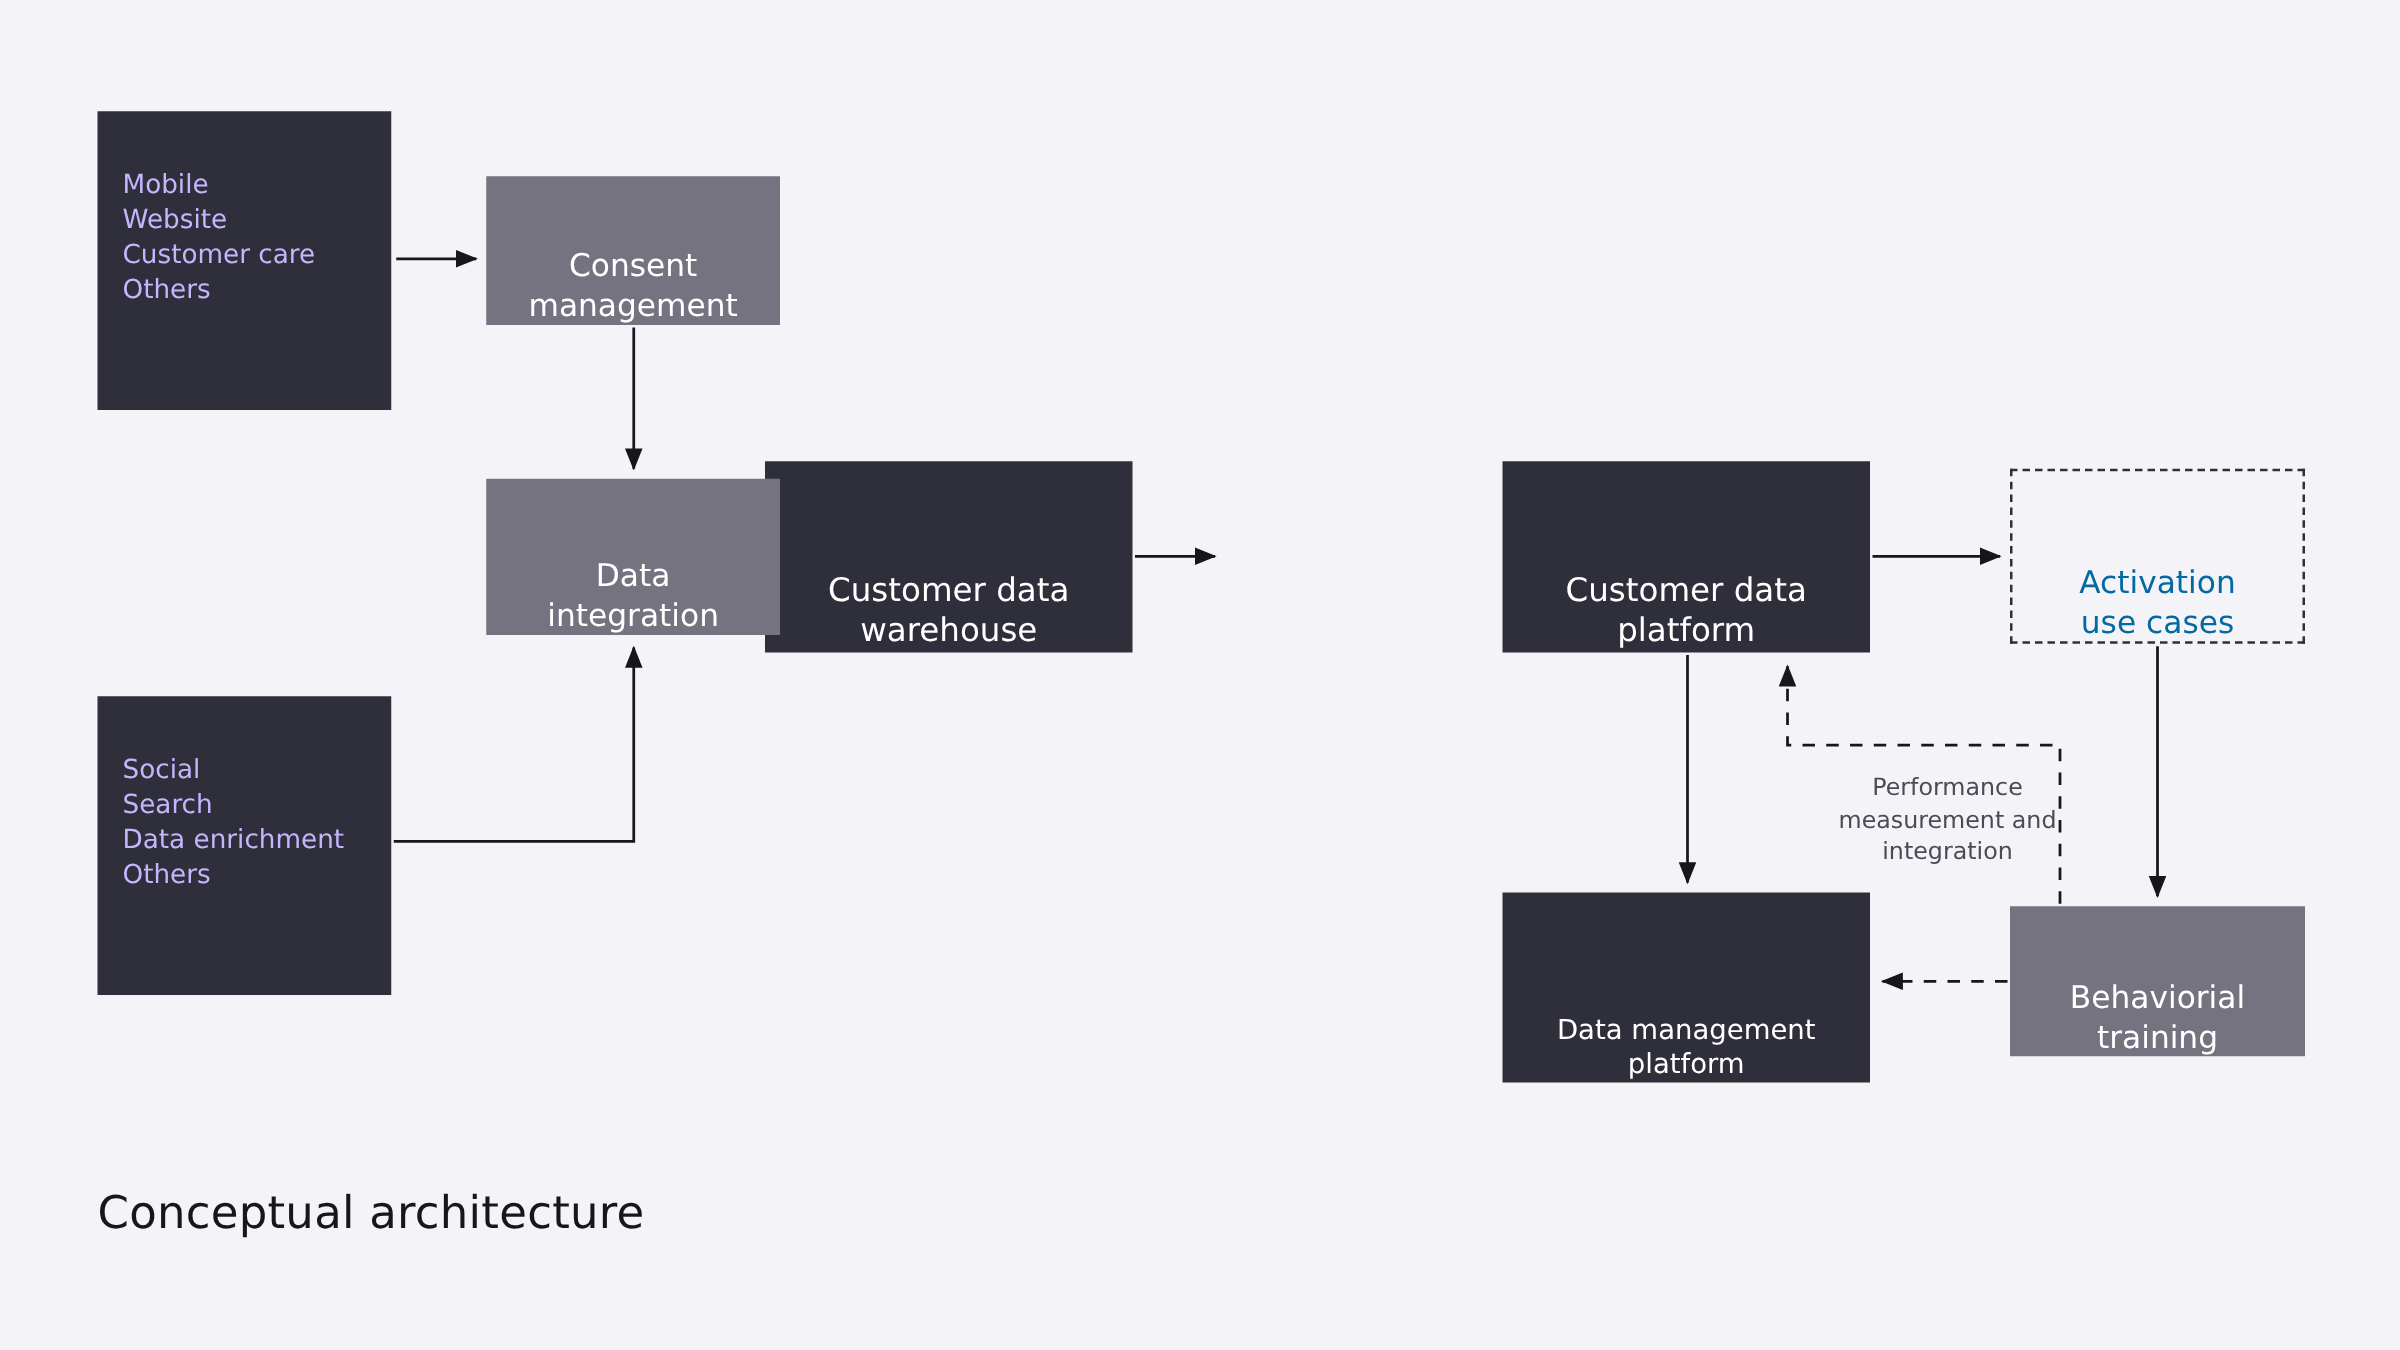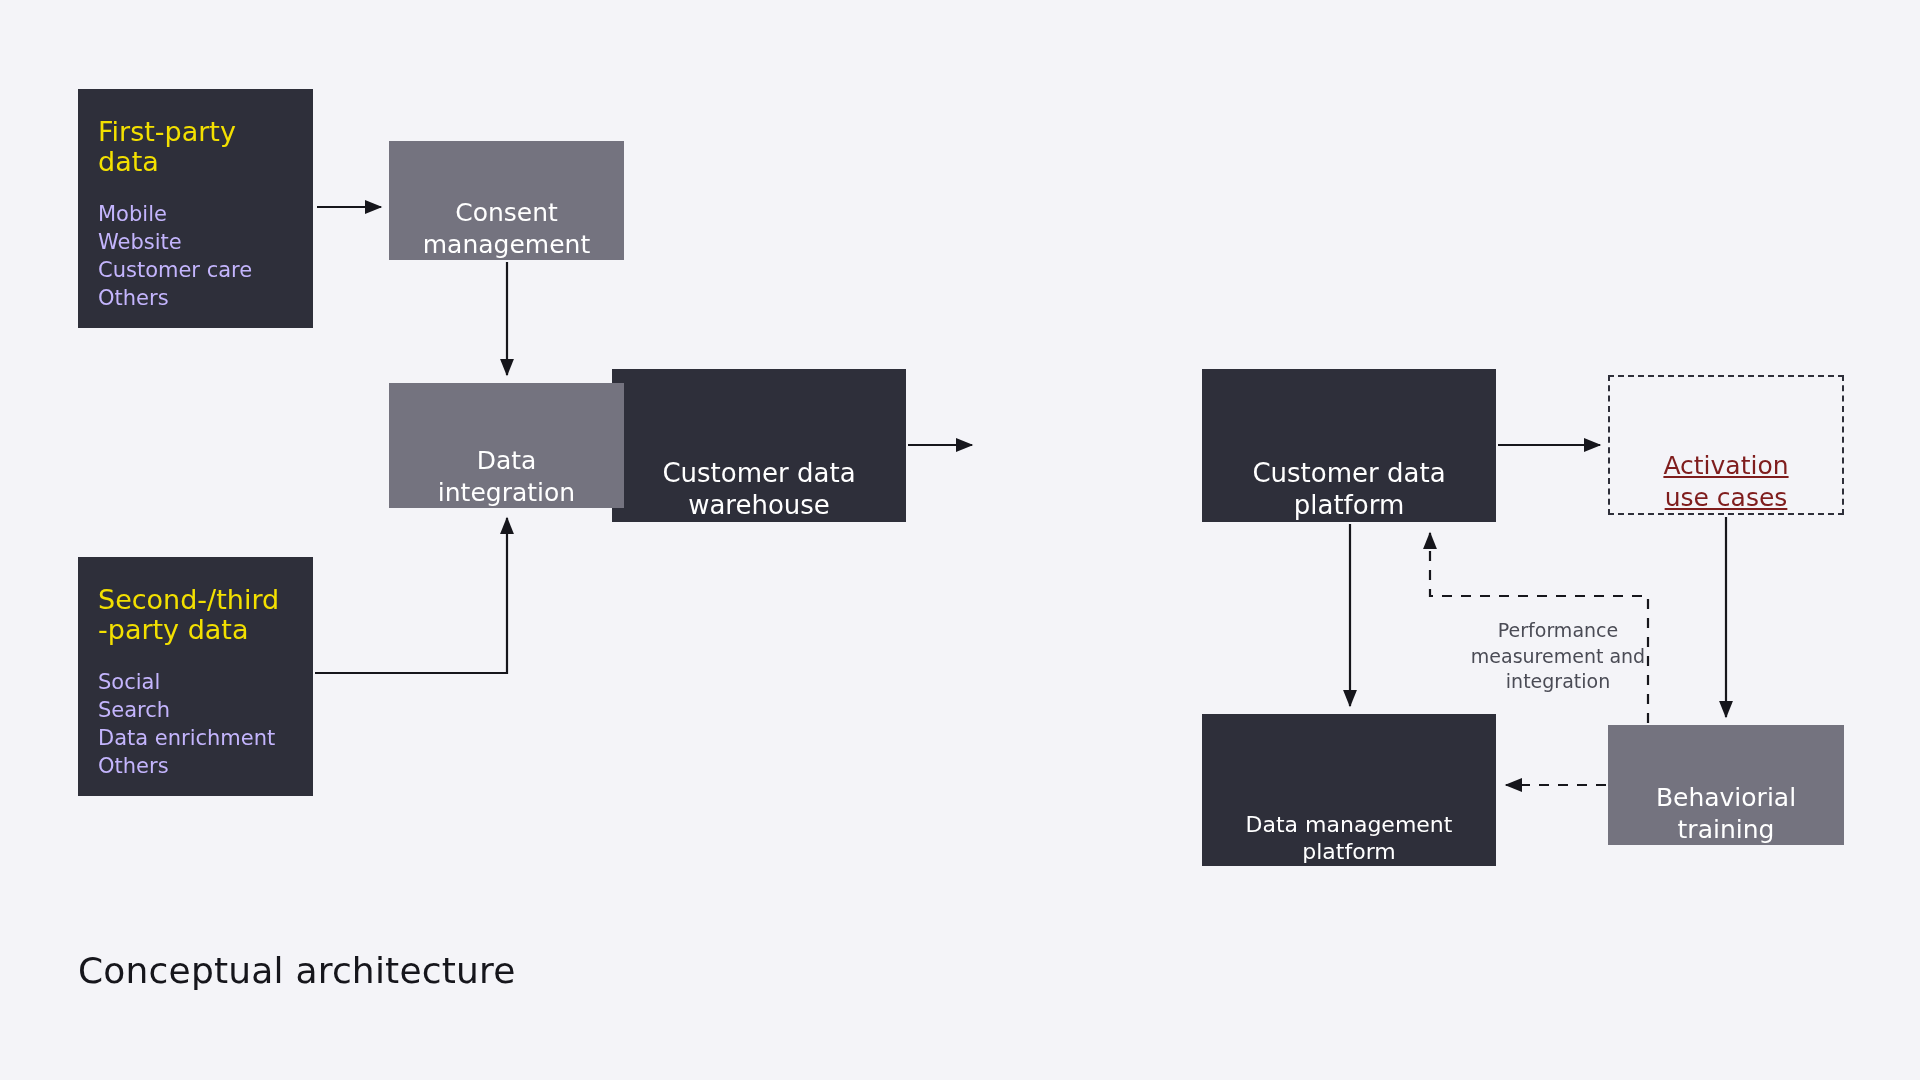--- a/index.html
+++ b/index.html
@@ -34,23 +34,22 @@
     flex-direction: column;
     align-items: center;
     justify-content: flex-end;
     text-align: center;
     line-height: 1.26;
   }
   .node.dark  { background: #2e2f3a; color: #ffffff; }
   .node.gray  { background: #74737f; color: #ffffff; }
   .node.dashed{
     background: transparent;
-    color: #7f1d1d;
+    color: #0369a1;
     border: 2px dashed #2e2f3a;
-    text-decoration: underline;
   }
   .node-label { white-space: pre-line; }
 
   
   .srcbox {
     position: absolute;
     box-sizing: border-box;
     background: #2e2f3a;
     display: flex;
     flex-direction: column;
@@ -88,33 +87,29 @@
     font-size: 36px;
     letter-spacing: .2px;
   }
 </style>
 </head>
 <body>
 
 <div id="canvas">
 
   <div class="srcbox" style="left:78px; top:89px; width:235px; height:239px;">
-    <div class="title">First-party
-data</div>
     <div class="items">
       <div>Mobile</div>
       <div>Website</div>
       <div>Customer care</div>
       <div>Others</div>
     </div>
   </div>
 
   <div class="srcbox" style="left:78px; top:557px; width:235px; height:239px;">
-    <div class="title">Second-/third
--party data</div>
     <div class="items">
       <div>Social</div>
       <div>Search</div>
       <div>Data enrichment</div>
       <div>Others</div>
     </div>
   </div>
 
   <div class="node dark" style="left:612px; top:369px; width:294px; height:153px; font-size:26px; z-index:2;">
     <span class="node-label">Customer data

